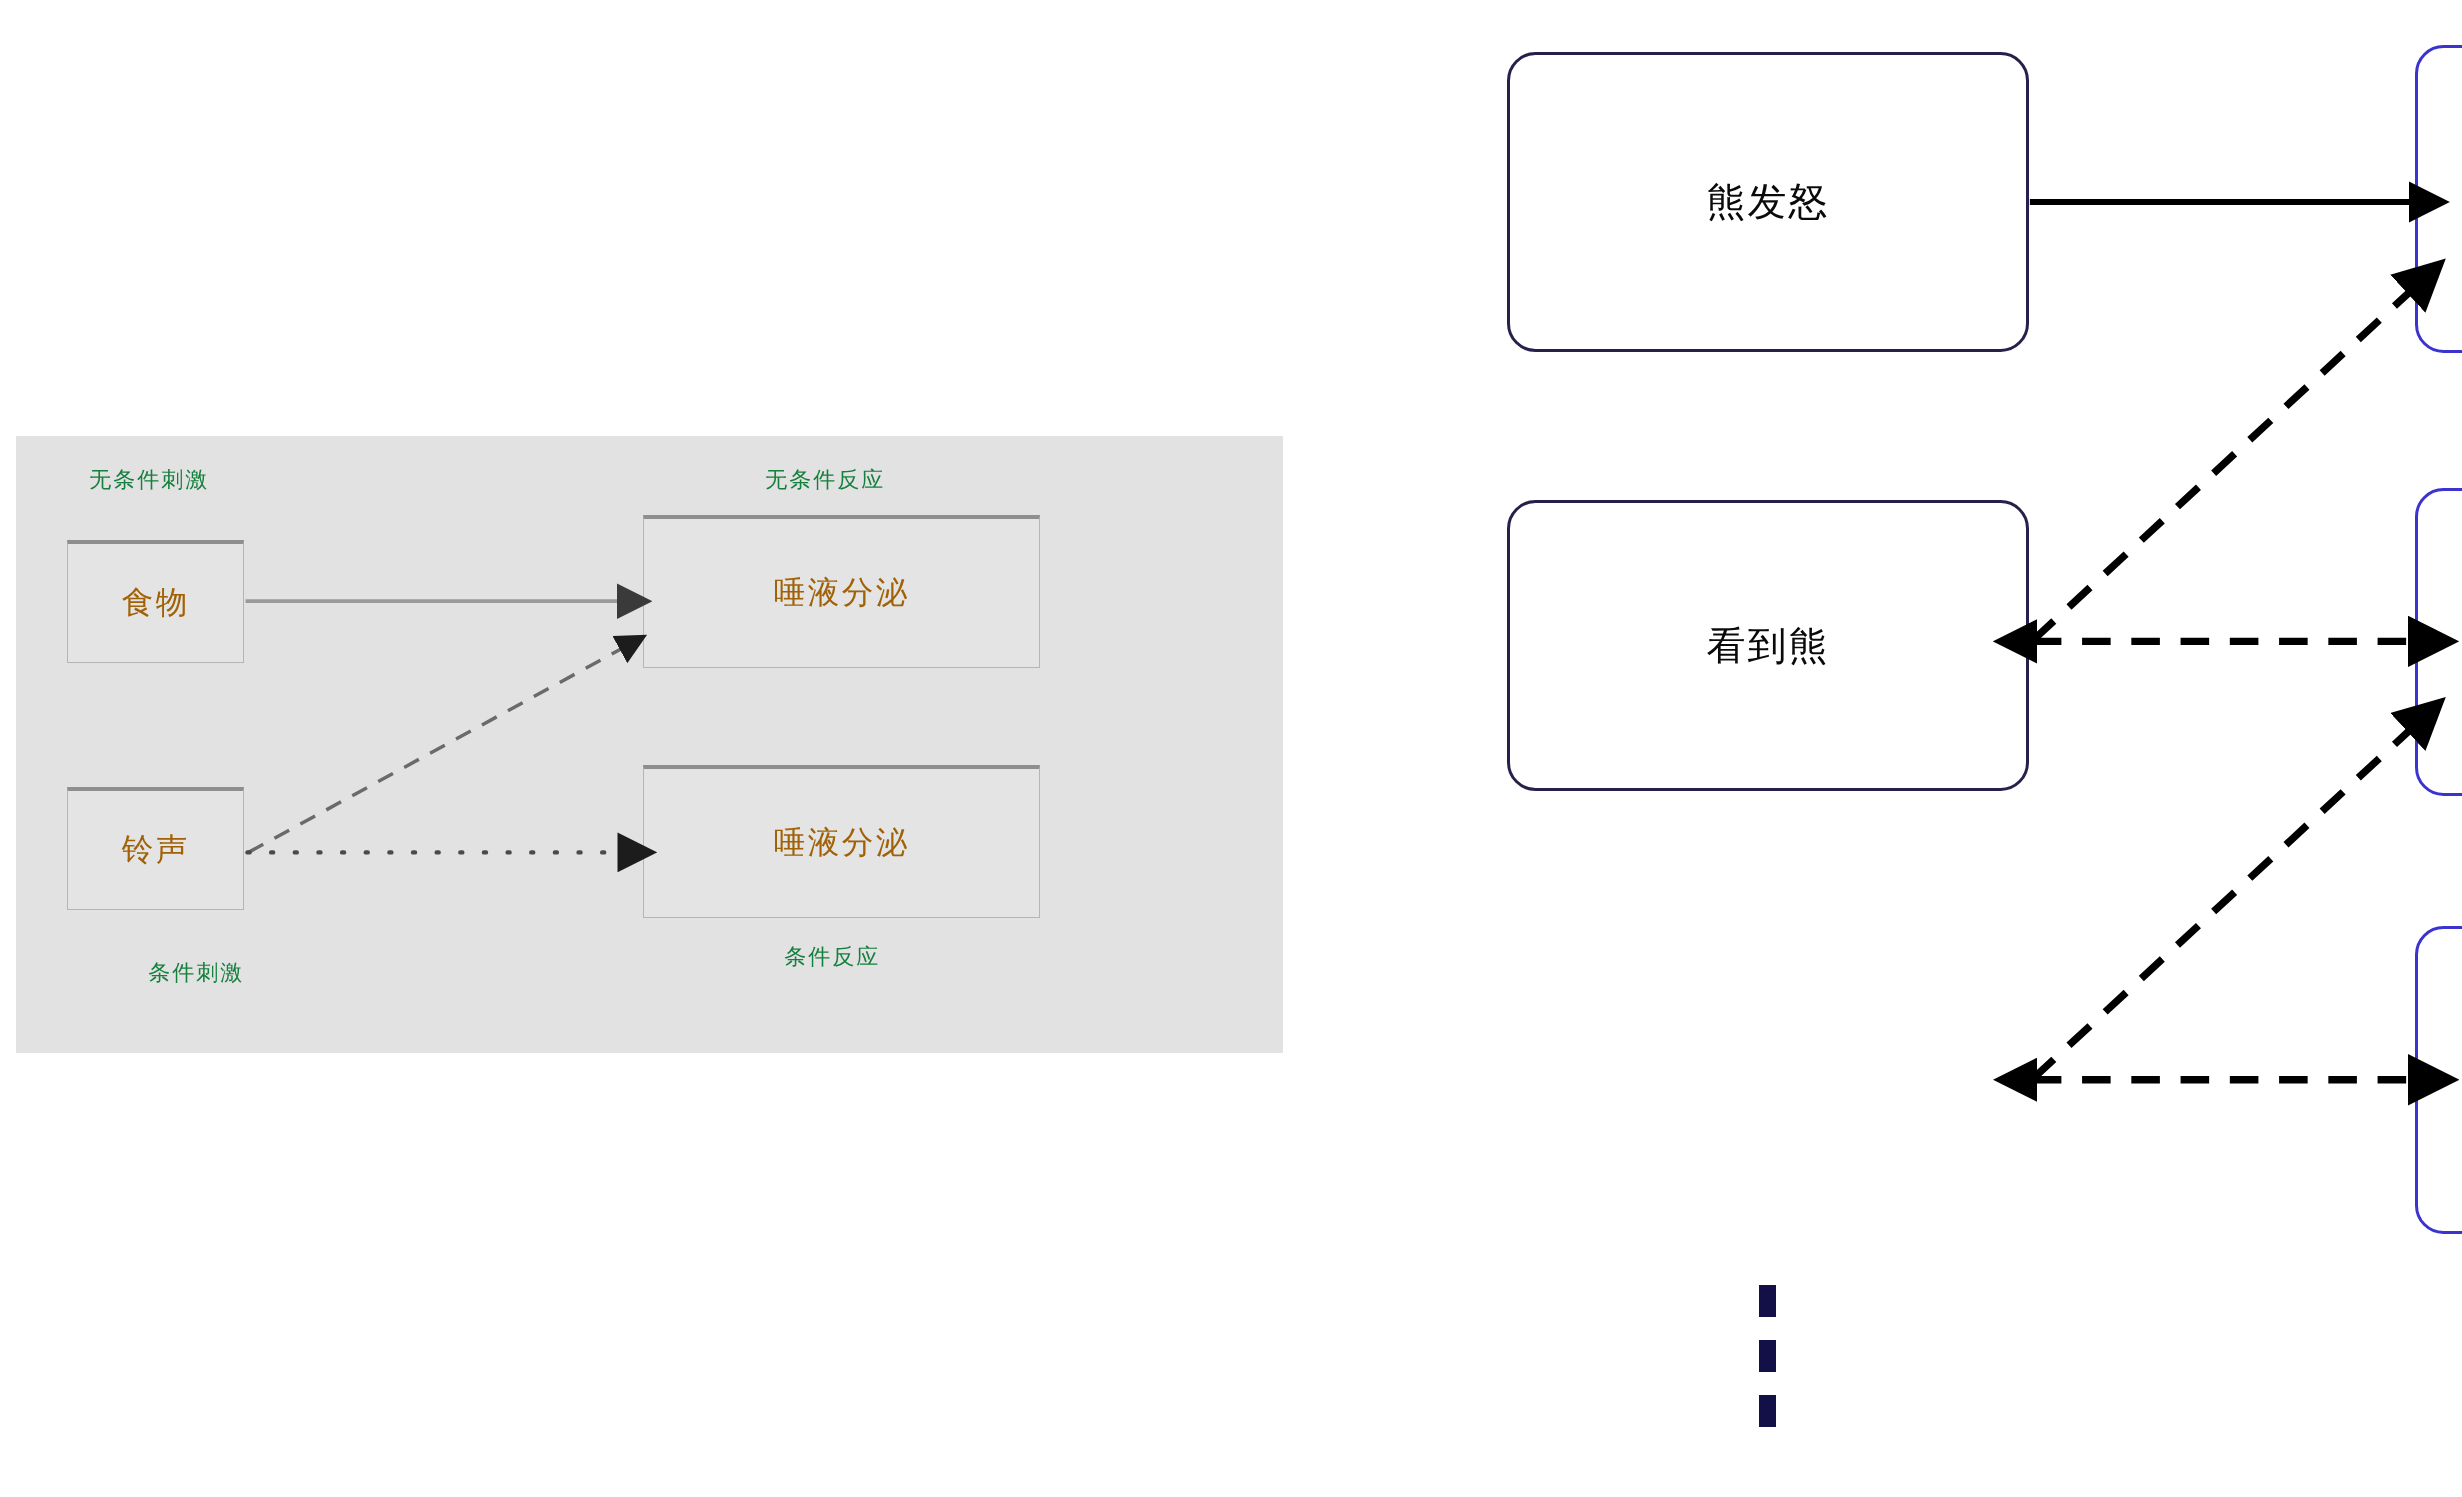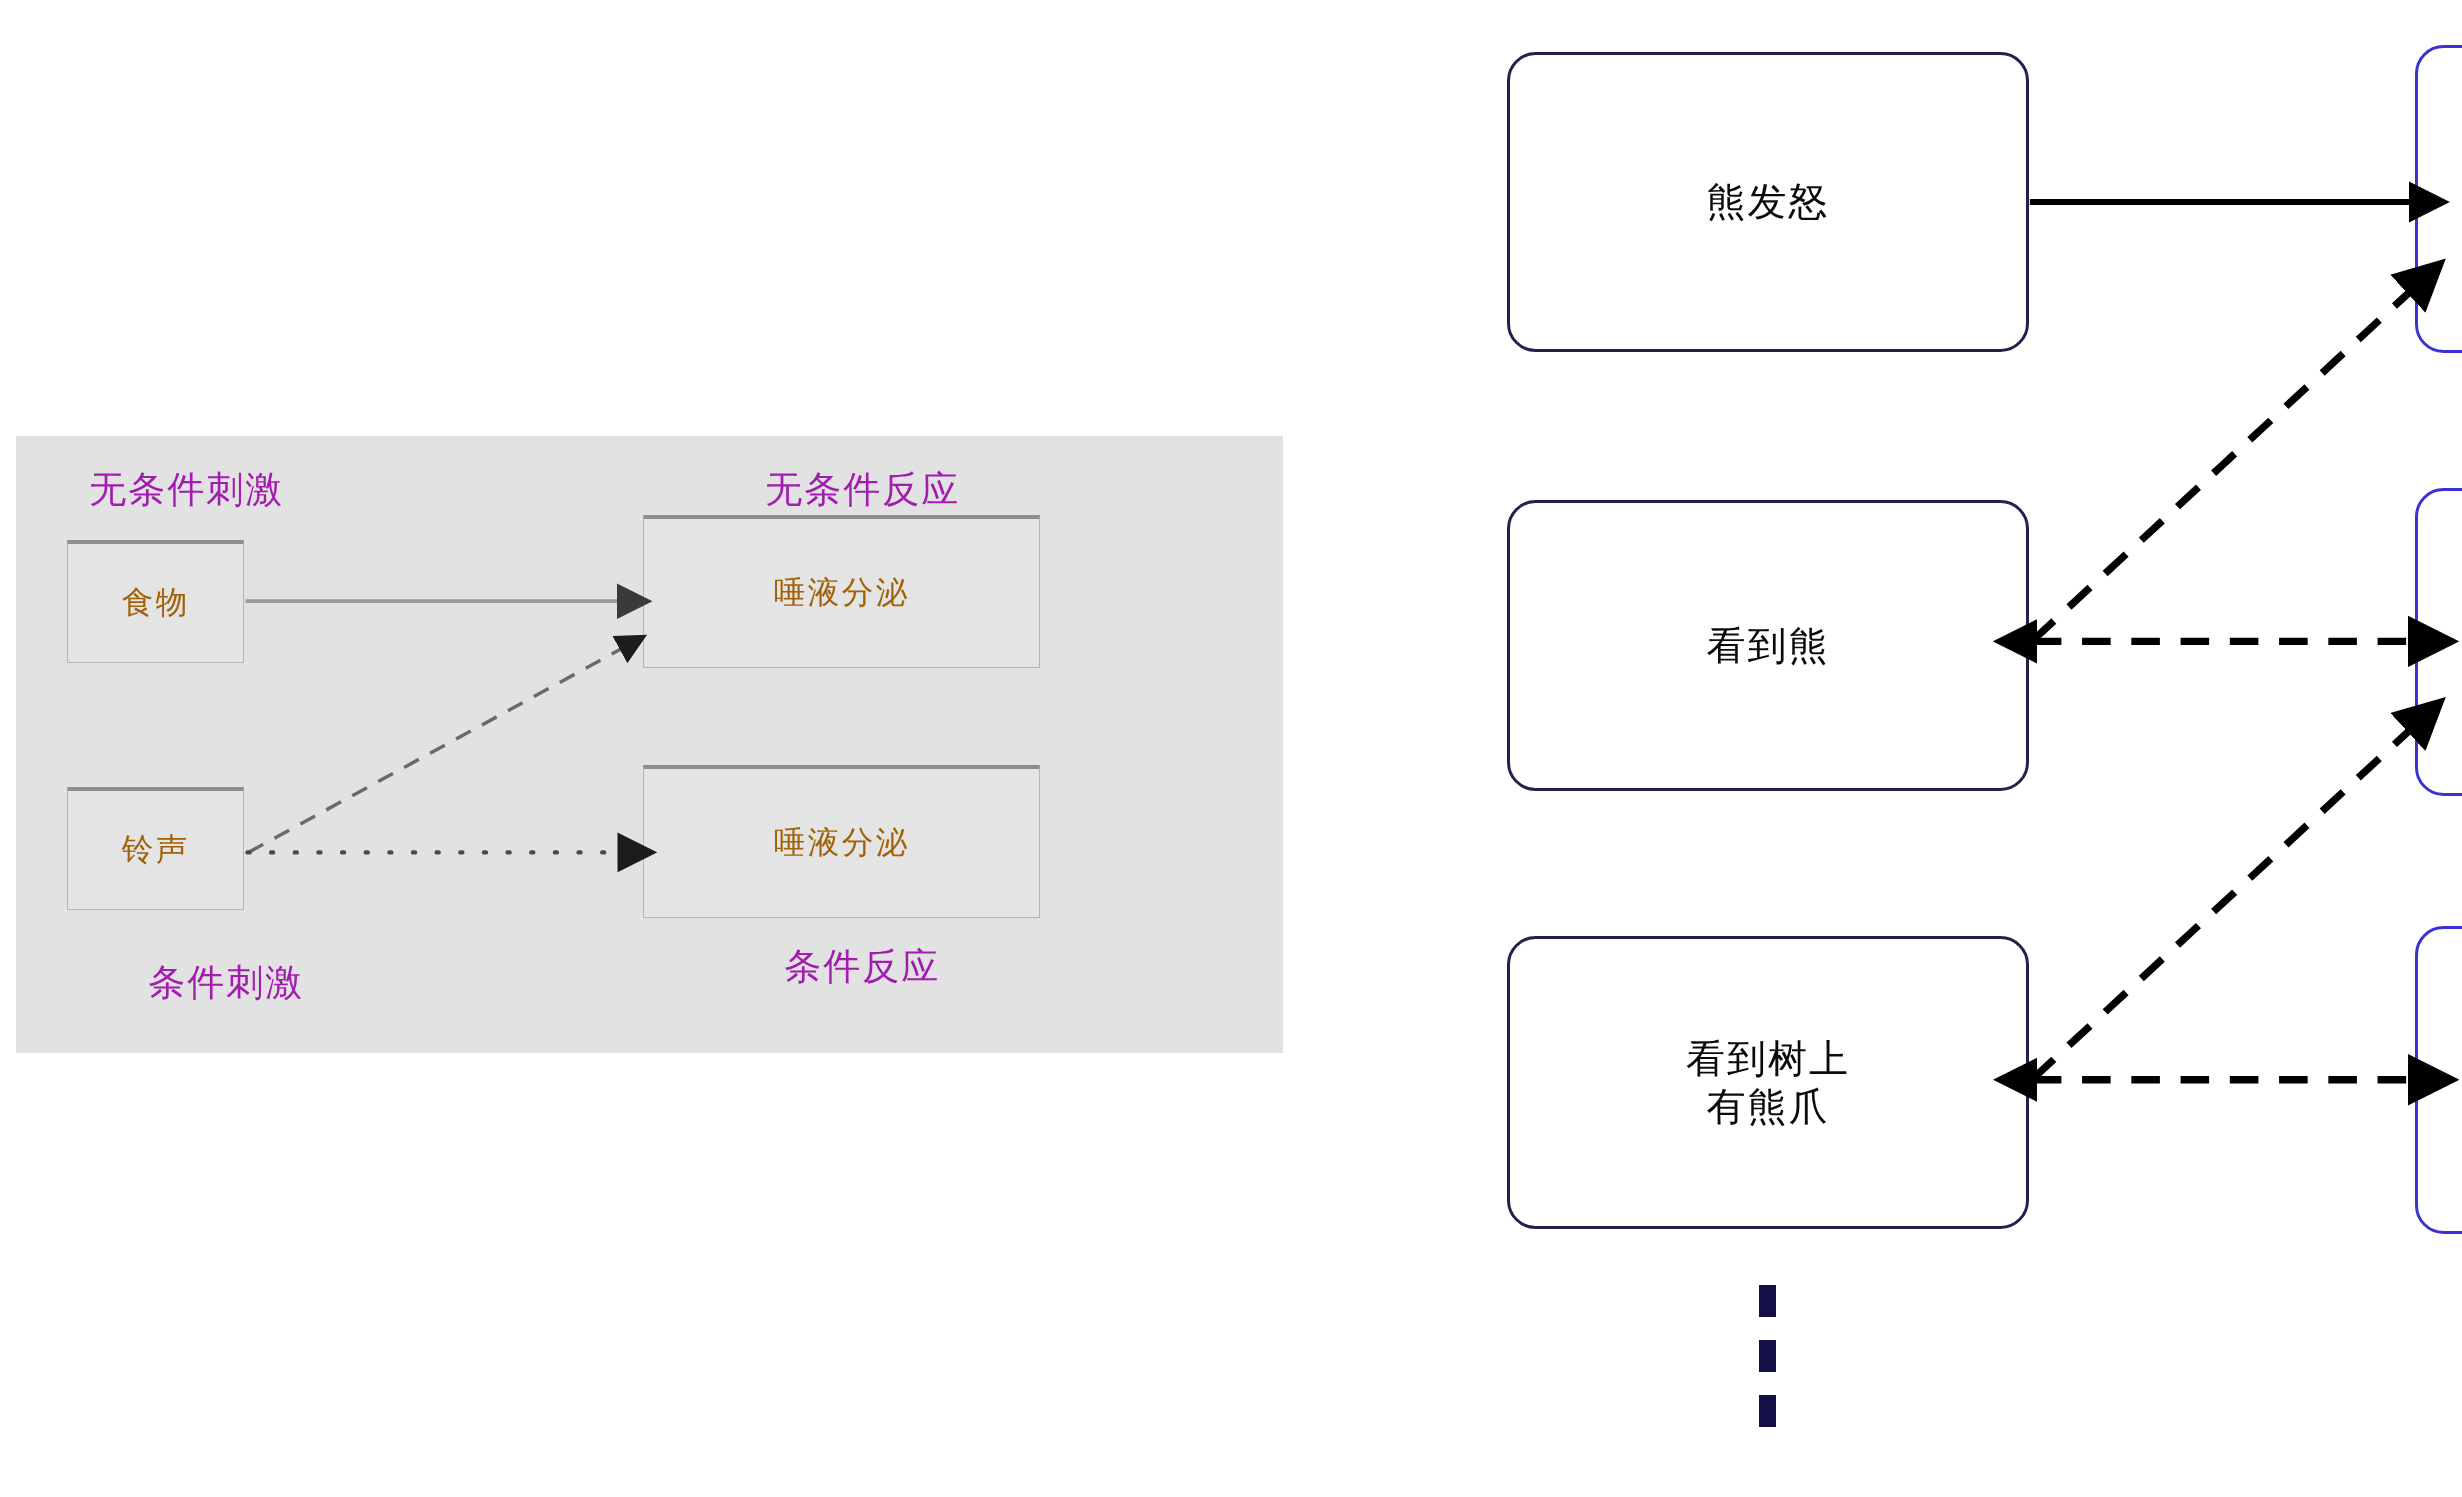--- a/index.html
+++ b/index.html
@@ -7,21 +7,21 @@
     width:3306px;height:1498px;position:relative;overflow:hidden;
     font-family:"Liberation Sans","DejaVu Sans",sans-serif;
   }
 
   
   #pavlov-panel{
     position:absolute;left:16.3px;top:436px;width:1267px;height:617px;
     background:#e2e2e2;
   }
   .pv-label{
-    position:absolute;color:#a21caf;font-size:37px;letter-spacing:2px;
+    position:absolute;color:#15803d;font-size:22px;letter-spacing:2px;
     white-space:nowrap;font-weight:500;text-align:center;
   }
   #pv-label-us   {left:73px; top:28.6px;}
   #pv-label-ur   {left:749px;top:28.6px;}
   #pv-label-cs   {left:132px; top:522px;}
   #pv-label-cr   {left:768px;top:506px;}
 
   .pv-box{
     position:absolute;background:#e4e4e4;
     border:1.5px solid #b5b5b5;border-top:4.4px solid #8e8e8e;
@@ -110,26 +110,20 @@
 <div id="rl-diagram">
 
   <div class="rl-box state" id="rl-box-bear-angry">
     <span class="cn">熊发怒</span>
   </div>
 
   <div class="rl-box state" id="rl-box-see-bear">
     <span class="cn">看到熊</span>
   </div>
 
-  <div class="rl-box state" id="rl-box-claw">
-    <span class="cn">
-      <span>看到树上</span><br>
-      <span>有熊爪</span>
-    </span>
-  </div>
 
   <div class="rl-box value" id="rl-box-reward">
     
   </div>
 
   <div class="rl-box value" id="rl-box-vsprime">
     
   </div>
 
   <div class="rl-box value" id="rl-box-vs">

